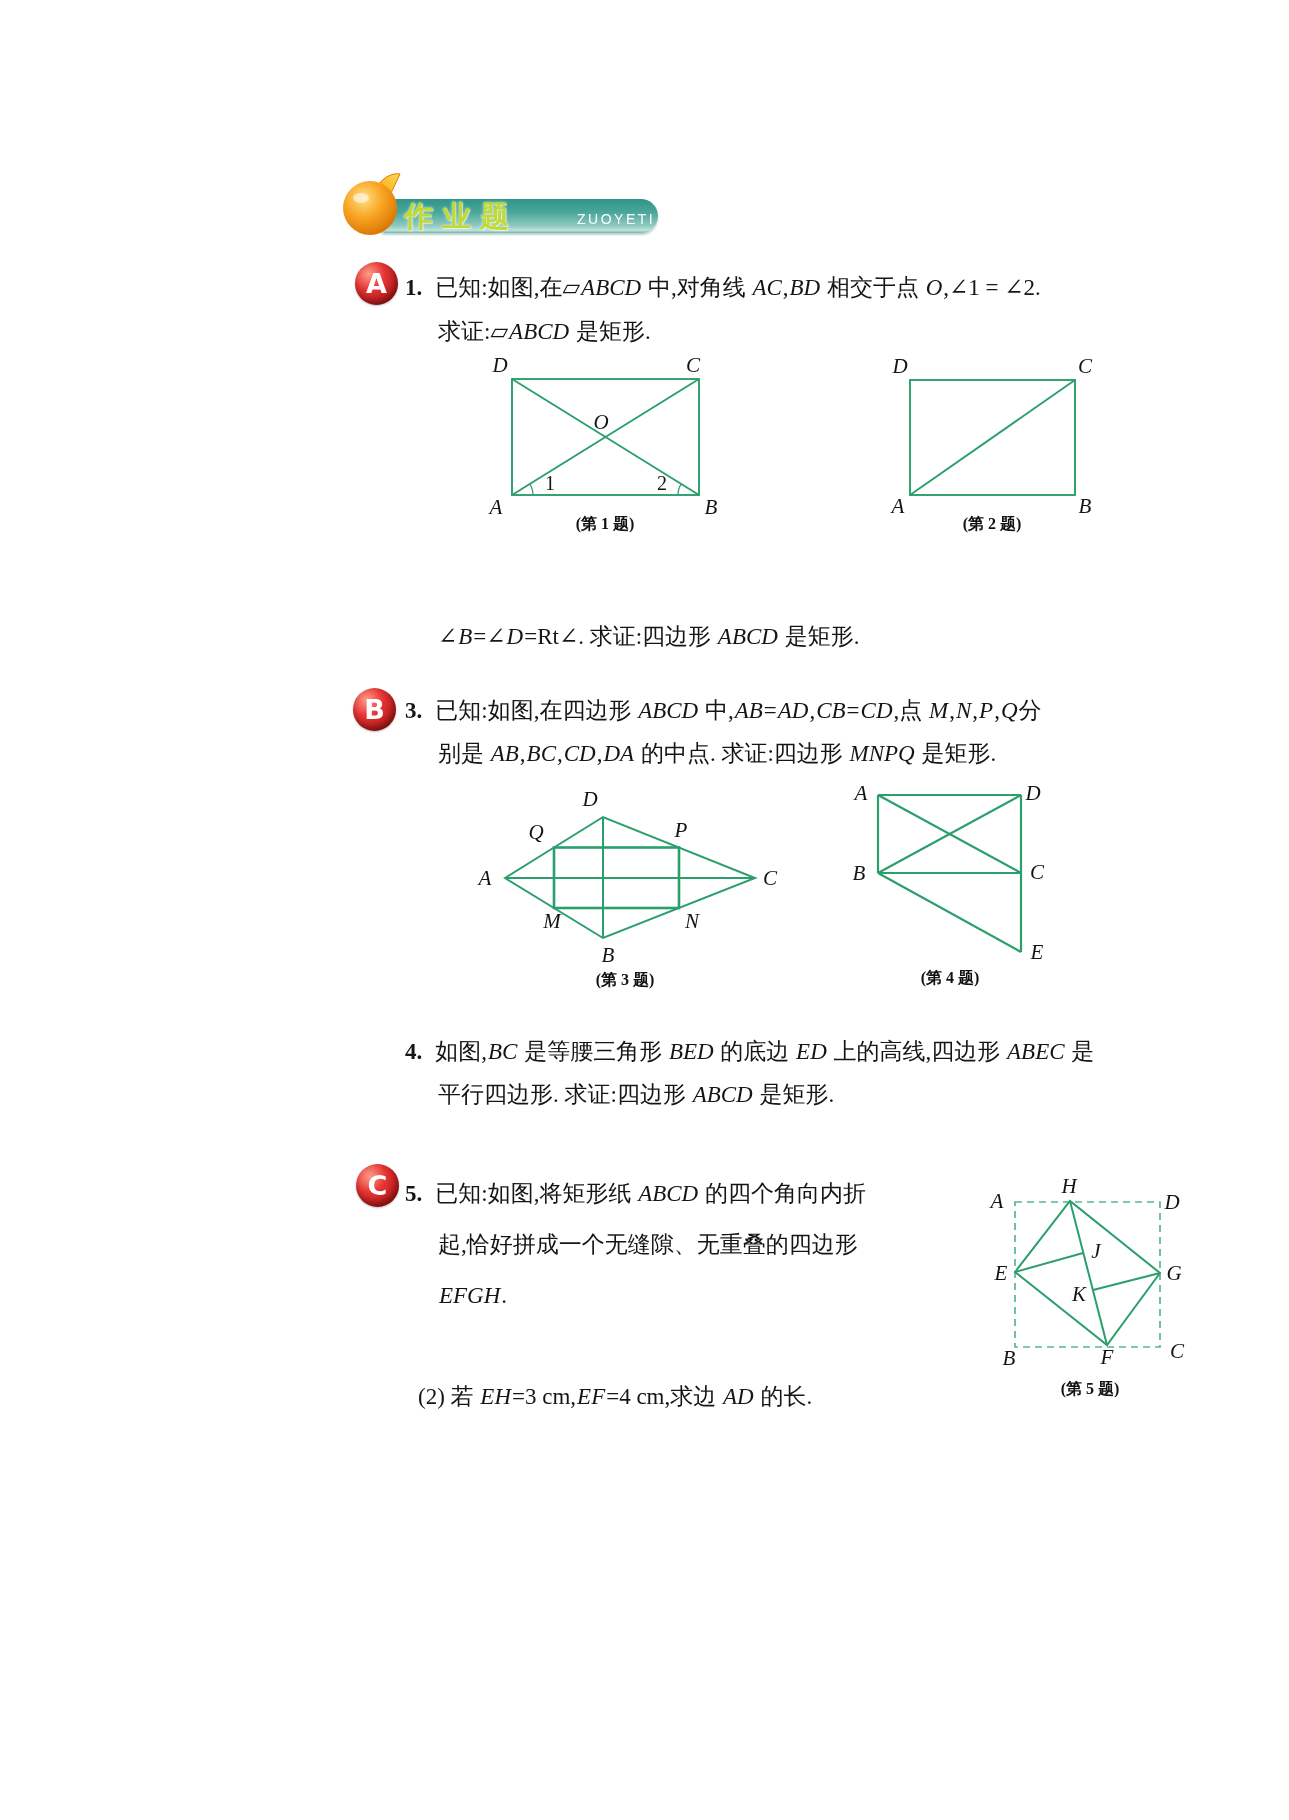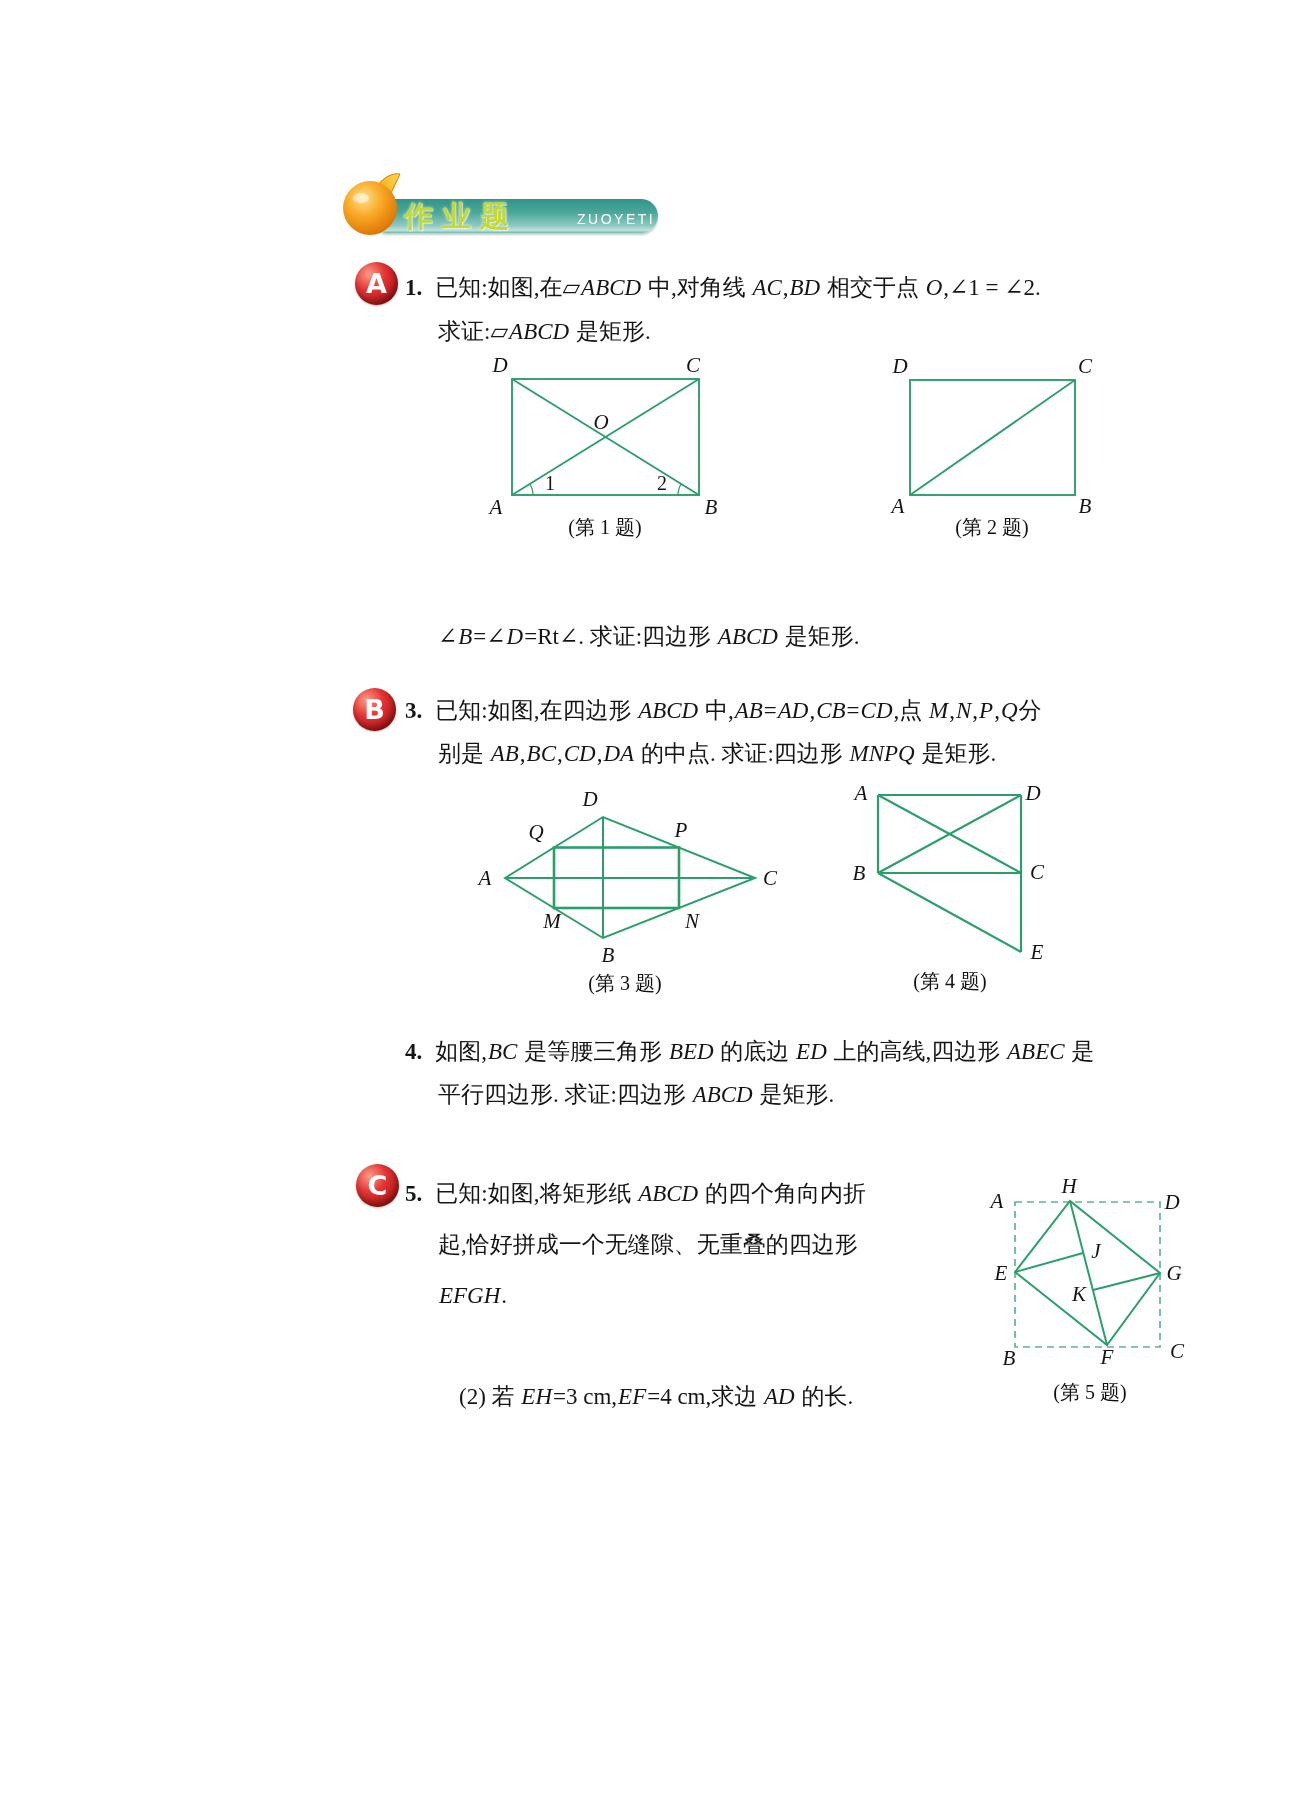--- a/index.html
+++ b/index.html
@@ -27,21 +27,21 @@
 
   
   .pline{position:absolute;font-size:23px;line-height:31px;white-space:nowrap;}
   .pline i{font-style:italic;padding:0 1px;}
   .pnum{font-weight:700;display:inline-block;margin-right:13px;}
 
   
   .fig{position:absolute;}
   .fl{font:italic 21px "Liberation Serif","DejaVu Serif",serif;fill:#141414;text-anchor:middle;}
   .fn{font-style:normal;font-size:20px;}
-  .caption{position:absolute;font-size:20px;transform:translateX(-50%);white-space:nowrap;color:#111;}
+  .caption{position:absolute;font-size:16px;transform:translateX(-50%);white-space:nowrap;color:#111;font-weight:bold;}
 
   
   .foot-chapter{position:absolute;left:905px;top:1756px;width:263px;text-align:right;
         font-size:19px;font-weight:700;color:#3b82f6;}
   .page-box{position:absolute;left:1177px;top:1751px;width:62px;height:27px;background:#a21caf;
         color:#fff;text-align:center;font:700 23px/27px "Liberation Sans","DejaVu Sans",sans-serif;}
   .flag{position:absolute;left:1143px;top:1753px;}
   .edge{position:absolute;width:6px;background:#3d9e92;left:1283px;}
 </style>
 </head>
@@ -146,21 +146,21 @@
     <text class="fl" x="192" y="201">E</text>
   </svg>
   <div class="caption" style="left:950px;top:968px">(第 4 题)</div>
 
   <div class="pline" style="left:405px;top:1036px"><span class="pnum">4.</span><span>如图,<i>BC</i> 是等腰三角形 <i>BED</i> 的底边 <i>ED</i> 上的高线,四边形 <i>ABEC</i> 是</span></div>
   <div class="pline" style="left:438px;top:1079px">平行四边形. 求证:四边形 <i>ABCD</i> 是矩形.</div>
 
   <div class="pline" style="left:405px;top:1178px"><span class="pnum">5.</span><span>已知:如图,将矩形纸 <i>ABCD</i> 的四个角向内折</span></div>
   <div class="pline" style="left:438px;top:1229px">起,恰好拼成一个无缝隙、无重叠的四边形</div>
   <div class="pline" style="left:438px;top:1280px"><i>EFGH</i>.</div>
-  <div class="pline" style="left:459px;top:1381px">(2) 若 <i>EH</i>=3 cm,<i>EF</i>=4 cm,求边 <i>AD</i> 的长.</div>
+  <div class="pline" style="left:418px;top:1381px">(2) 若 <i>EH</i>=3 cm,<i>EF</i>=4 cm,求边 <i>AD</i> 的长.</div>
 
   <svg class="fig" style="left:975px;top:1168px" width="235" height="220">
     <rect x="40" y="34" width="145" height="145" fill="none" stroke="#57b890" stroke-width="1.7" stroke-dasharray="7 5"></rect>
     <g stroke="#2b9f6b" stroke-width="2" fill="none">
       <polygon points="40,104 95,33 185,105 132,177"></polygon>
       <line x1="95" y1="33" x2="132" y2="177"></line>
       <line x1="40" y1="104" x2="108" y2="85"></line>
       <line x1="118" y1="122" x2="185" y2="105"></line>
     </g>
     <text class="fl" x="22" y="40">A</text>

